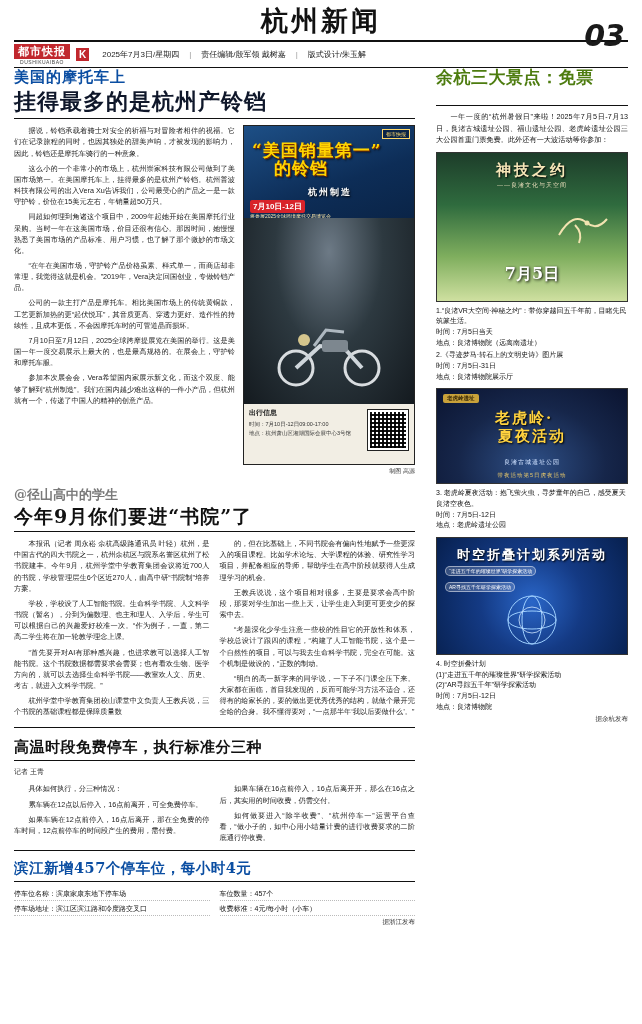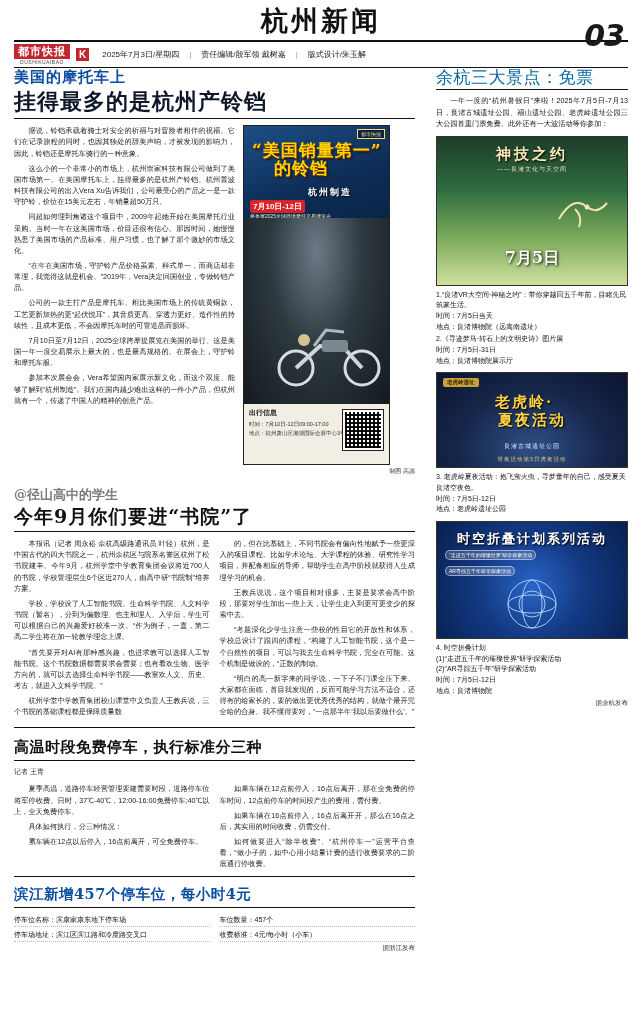--- a/index.html
+++ b/index.html
@@ -92,21 +92,21 @@
 
   .story-top { display:grid; grid-template-columns: 1fr 172px; gap:8px; }
   .body-text {
     font-size:7.2px; line-height:1.55; text-align:justify; color:#1a1a1a;
     column-gap:8px;
   }
   .body-text p { margin:0 0 4px 0; text-indent: 2em; }
 
   
   .ad1 {
-    width:147px; border:1px solid #222; background:#123e6e;
+    width:172px; border:1px solid #222; background:#123e6e;
     position:relative; overflow:hidden; color:#fff;
   }
   .ad1-top {
     height: 92px;
     background: linear-gradient(160deg,#1d4f86 0%, #0d2d57 60%, #0a2447 100%);
     position:relative; padding:4px;
   }
   .ad1-tag {
     position:absolute; right:4px; top:3px;
     background:#0a2447; color:#ffd86b; font-size:5px; padding:1px 3px; border:1px solid #ffd86b;
@@ -180,22 +180,22 @@
     font-family:"DejaVu Serif","Liberation Serif",serif;
     font-weight:bold; font-size:14.5px; color:#0b4ea2; letter-spacing:0.5px;
   }
   .info-table { display:grid; grid-template-columns: 1fr 1fr; gap:2px 10px; font-size:7px; margin-top:4px;}
   .info-table div { border-bottom:1px dotted #bbb; padding:1px 0; }
   .sig { text-align:right; font-size:6.5px; color:#333; margin-top:2px; }
 
   
   .r-headline {
     font-family:"DejaVu Serif","Liberation Serif",serif;
-    font-weight:normal; font-size:17px; letter-spacing:0.5px; color:#0369a1;
-    margin-bottom:0;
+    font-weight:bold; font-size:17px; letter-spacing:0.5px; color:#4d7c0f;
+    margin-bottom:16px;
   }
   .r-rule { border-bottom:1px solid #111; margin-bottom:5px; }
   .r-body { font-size:7.2px; line-height:1.6; text-align:justify; }
   .r-body p { margin:0 0 4px; text-indent:2em; }
 
   .poster { width:100%; border:1px solid #333; position:relative; overflow:hidden; margin:6px 0 4px;}
   .poster1 { height:150px; background: linear-gradient(180deg,#1d3d2a 0%, #2f6b3e 35%, #7fae5e 70%, #cfe0a0 100%); }
   .poster1 .p-title {
     position:absolute; left:0; right:0; top:8px; text-align:center;
     font-family:"DejaVu Serif",serif; font-weight:bold; font-size:15px; color:#f6e6b8;
@@ -351,21 +351,20 @@
         </div>
       </div>
 
       <div class="solidrule"></div>
 
       <div class="story3">
         <div class="headline3">高温时段免费停车，执行标准分三种</div>
         <div class="headline-rule"></div>
         <div class="byline">记者 王青</div>
         <div class="body-text cols3">
-          <p>夏季高温，道路停车经营管理要建需要时段，道路停车位将军停收费。日时，37℃-40℃，12:00-16:00免费停车;40℃以上，全天免费停车。</p>
           <p>具体如何执行，分三种情况：</p>
           <p>累车辆在12点以后停入，16点前离开，可全免费停车。</p>
           <p>如果车辆在12点前停入，16点后离开，那在全免费的停车时间，12点前停车的时间段产生的费用，需付费。</p>
           <p>如果车辆在16点前停入，16点后离开开，那么在16点之后，其实用的时间收费，仍需交付。</p>
           <p>如何做要进入“除半收费”、“杭州停车一”运营平台查看，“做小子的，如中心用小结量计费的进行收费要求的二阶底通行停收费。</p>
         </div>
       </div>
 
       <div class="solidrule"></div>
 

